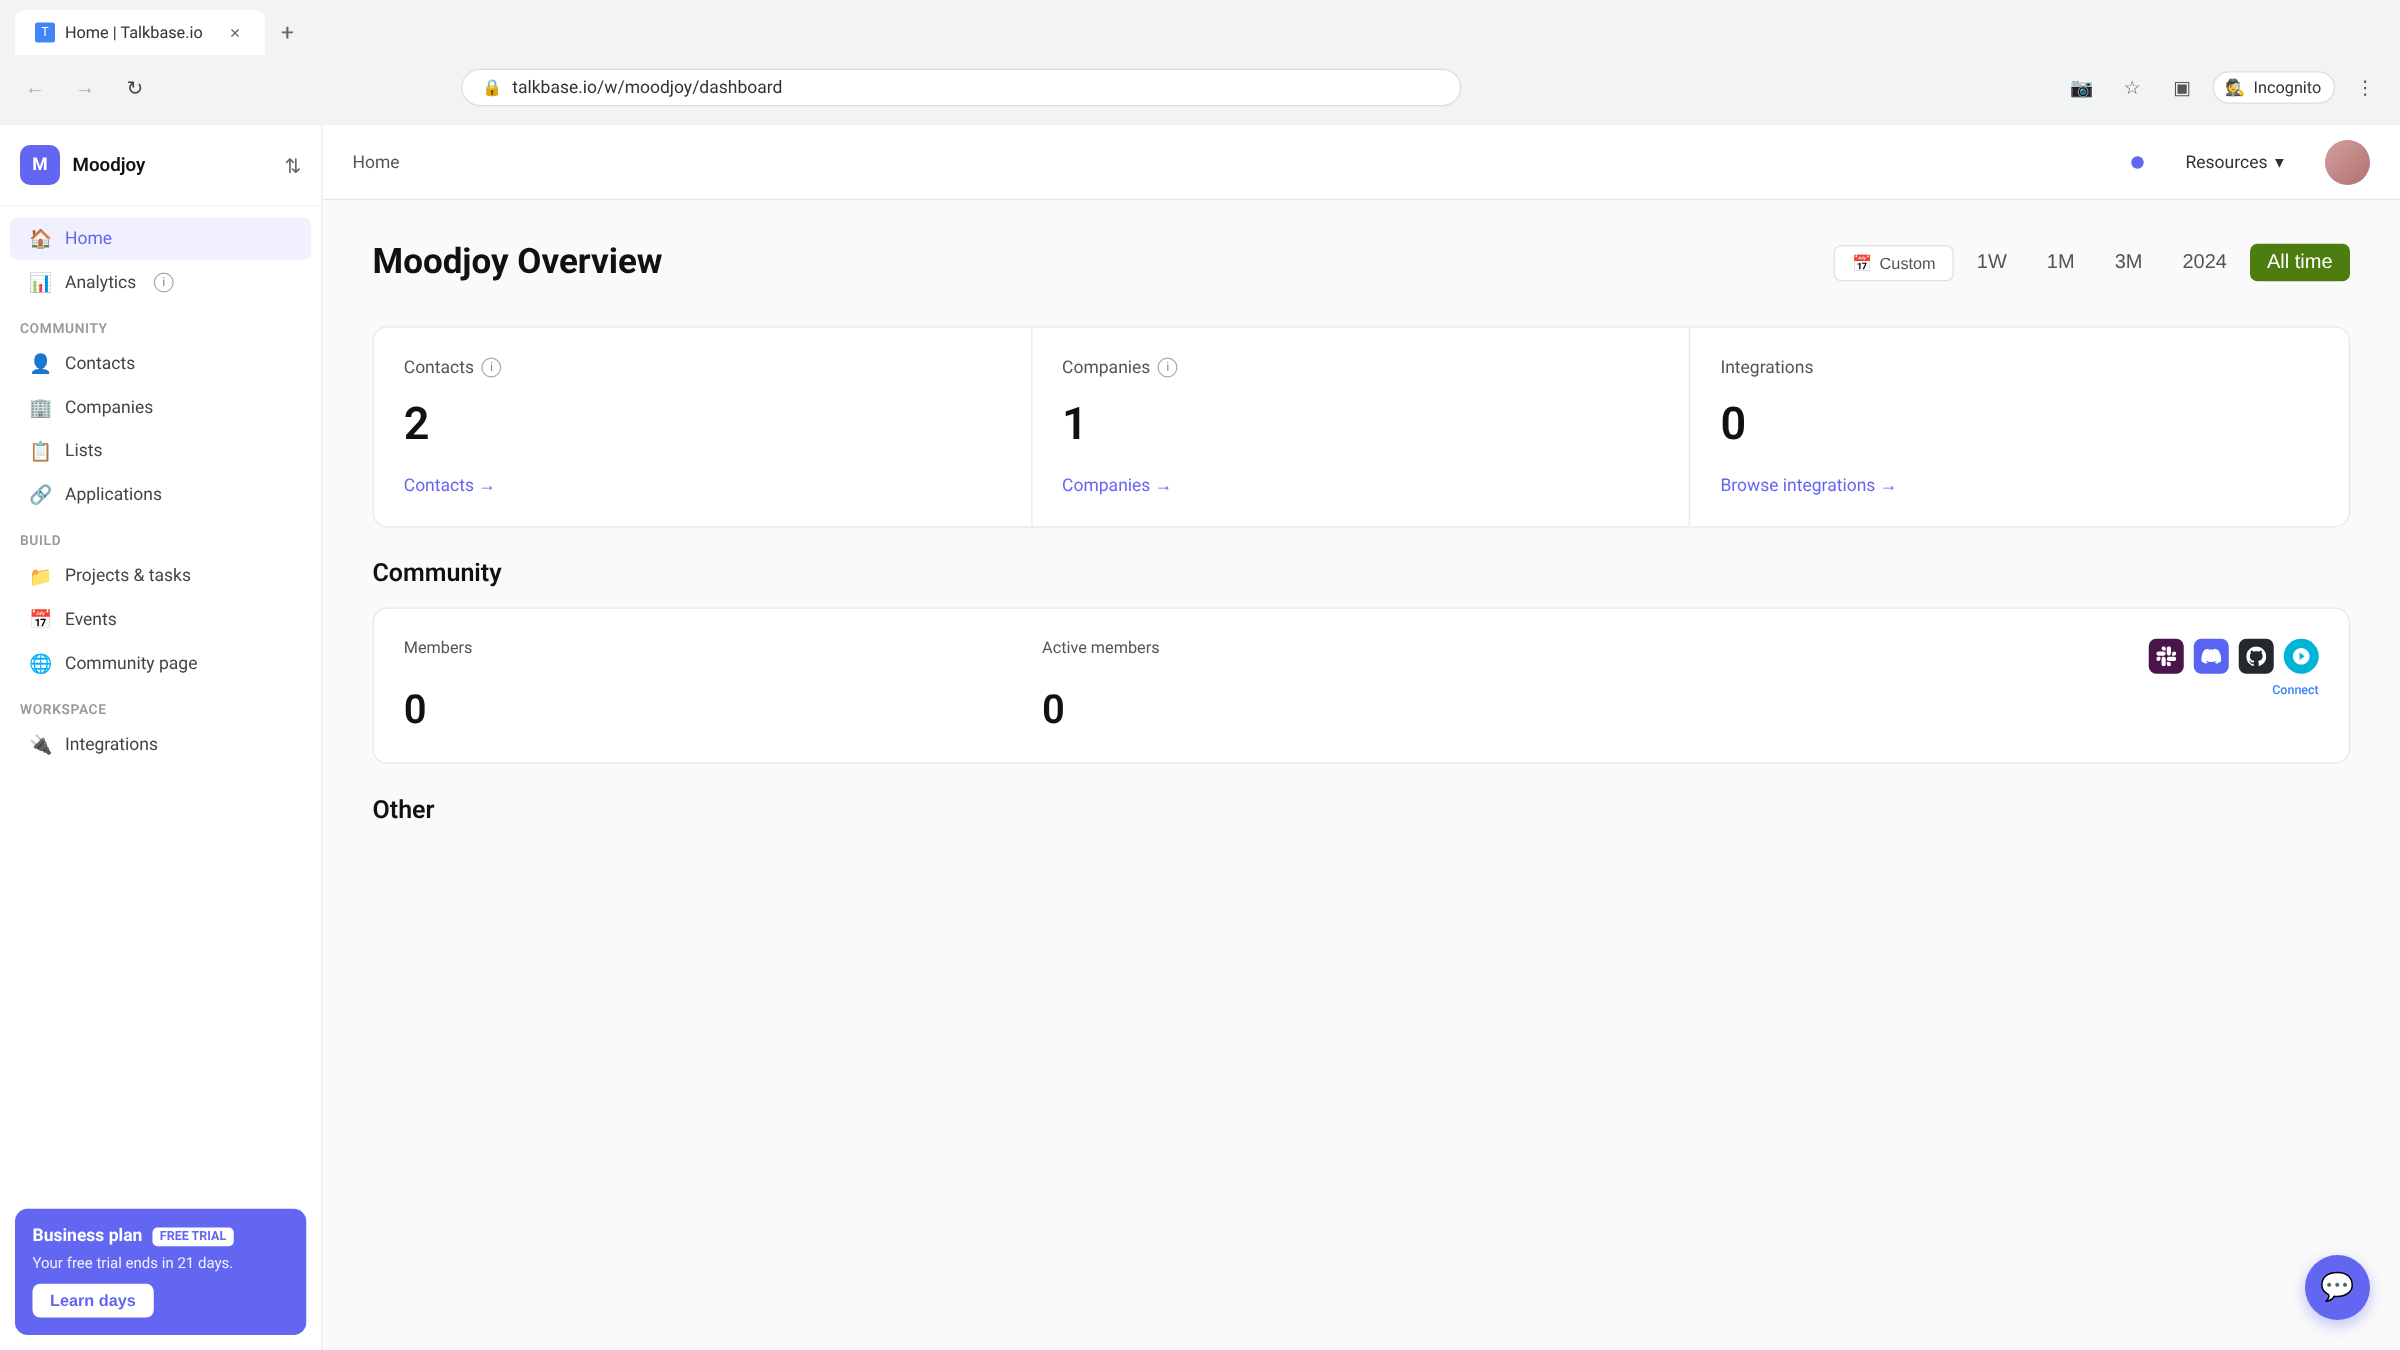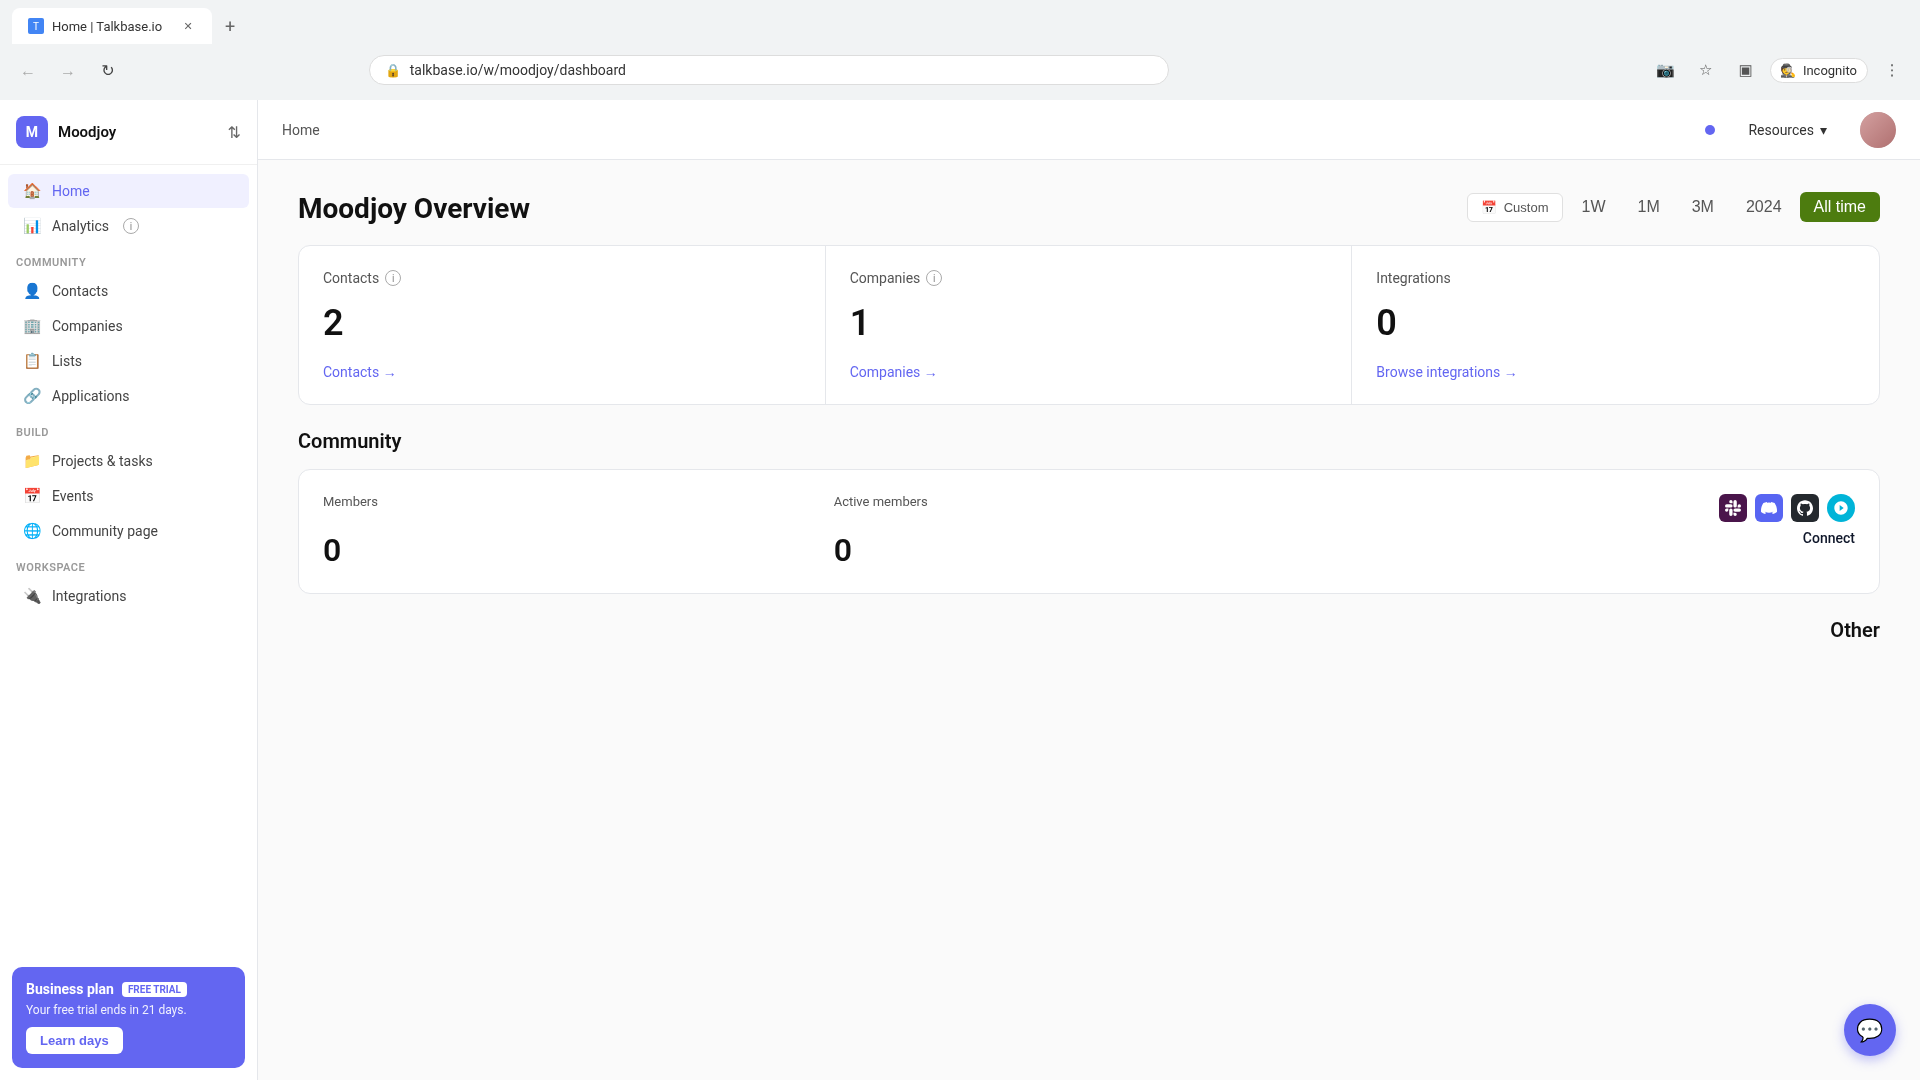--- a/index.html
+++ b/index.html
@@ -48,21 +48,21 @@
     .main { flex: 1; display: flex; flex-direction: column; overflow: hidden; }
     .top-bar { height: 60px; border-bottom: 1px solid #e5e7eb; display: flex; align-items: center; padding: 0 24px; gap: 12px; }
     .breadcrumb { font-size: 14px; color: #555; }
     .top-bar-right { margin-left: auto; display: flex; align-items: center; gap: 21px; }
     .status-dot { width: 10px; height: 10px; background: #6366f1; border-radius: 50%; }
     .resources-btn { display: flex; align-items: center; gap: 6px; font-size: 14px; color: #333; cursor: pointer; padding: 6px 12px; border-radius: 6px; }
     .avatar { width: 36px; height: 36px; border-radius: 50%; background: #c7a4a4; overflow: hidden; display: flex; align-items: center; justify-content: center; cursor: pointer; }
     .avatar-img { width: 100%; height: 100%; object-fit: cover; background: linear-gradient(135deg, #d4a0a0, #b07070); border-radius: 50%; }
 
     .content-area { flex: 1; overflow-y: auto; padding: 32px 40px; background: #fafafa; }
-    .page-header { display: flex; align-items: flex-start; justify-content: space-between; margin-bottom: 20px; }
+    .page-header { display: flex; align-items: flex-end; justify-content: space-between; margin-bottom: 36px; }
     .page-title { font-size: 28px; font-weight: 700; color: #111; }
     .time-filters { display: flex; align-items: center; gap: 4px; }
     .time-filter-btn { padding: 6px 14px; border-radius: 6px; font-size: 16px; color: #555; cursor: pointer; border: none; background: transparent; }
     .time-filter-btn.active { background: #4d7c0f; color: white; }
     .custom-btn { display: flex; align-items: center; gap: 6px; padding: 6px 14px; border-radius: 6px; font-size: 13px; color: #555; cursor: pointer; border: 1px solid #e0e0e0; background: white; }
 
     
     .stats-grid { display: grid; grid-template-columns: 1fr 1fr 1fr; gap: 0; border: 1px solid #e5e7eb; border-radius: 12px; background: white; margin-bottom: 24px; overflow: hidden; }
     .stat-card { padding: 24px; border-right: 1px solid #e5e7eb; }
     .stat-card:last-child { border-right: none; }
@@ -75,27 +75,27 @@
     .section-title { font-size: 20px; font-weight: 600; color: #111; margin-bottom: 16px; }
     .community-card { background: white; border: 1px solid #e5e7eb; border-radius: 12px; padding: 24px; margin-bottom: 24px; }
     .community-subtitle { font-size: 13px; color: #777; margin-bottom: 16px; }
     .community-stats { display: grid; grid-template-columns: 1fr 1fr 1fr; gap: 0; }
     .community-stat { }
     .community-stat-label { font-size: 13px; color: #555; margin-bottom: 22px; }
     .community-stat-value { font-size: 32px; font-weight: 600; color: #111; }
     .connect-section { display: flex; flex-direction: column; align-items: flex-end; }
     .connect-icons { display: flex; gap: 8px; margin-bottom: 8px; }
     .connect-icon { width: 28px; height: 28px; border-radius: 6px; display: flex; align-items: center; justify-content: center; font-size: 16px; }
-    .connect-btn { color: #0f172a; font-size: 14px; cursor: pointer; font-weight: 500; }
+    .connect-btn { color: #3b82f6; font-size: 10px; cursor: pointer; font-weight: 500; }
 
     
     .chat-widget { position: fixed; bottom: 24px; right: 24px; width: 52px; height: 52px; background: #6366f1; border-radius: 50%; display: flex; align-items: center; justify-content: center; cursor: pointer; box-shadow: 0 4px 12px rgba(99,102,241,0.4); }
     .chat-icon { color: white; font-size: 22px; }
 
-    .other-title { font-size: 20px; font-weight: 600; color: #111; margin-top: 8px; text-align: right; }
+    .other-title { font-size: 20px; font-weight: 600; color: #111; margin-top: 8px; }
   </style>
 </head>
 <body>
 
 <div class="browser-chrome">
   <div class="browser-tabs">
     <div class="browser-tab">
       <div class="favicon">T</div>
       <span>Home | Talkbase.io</span>
       <div class="close-btn">✕</div>

